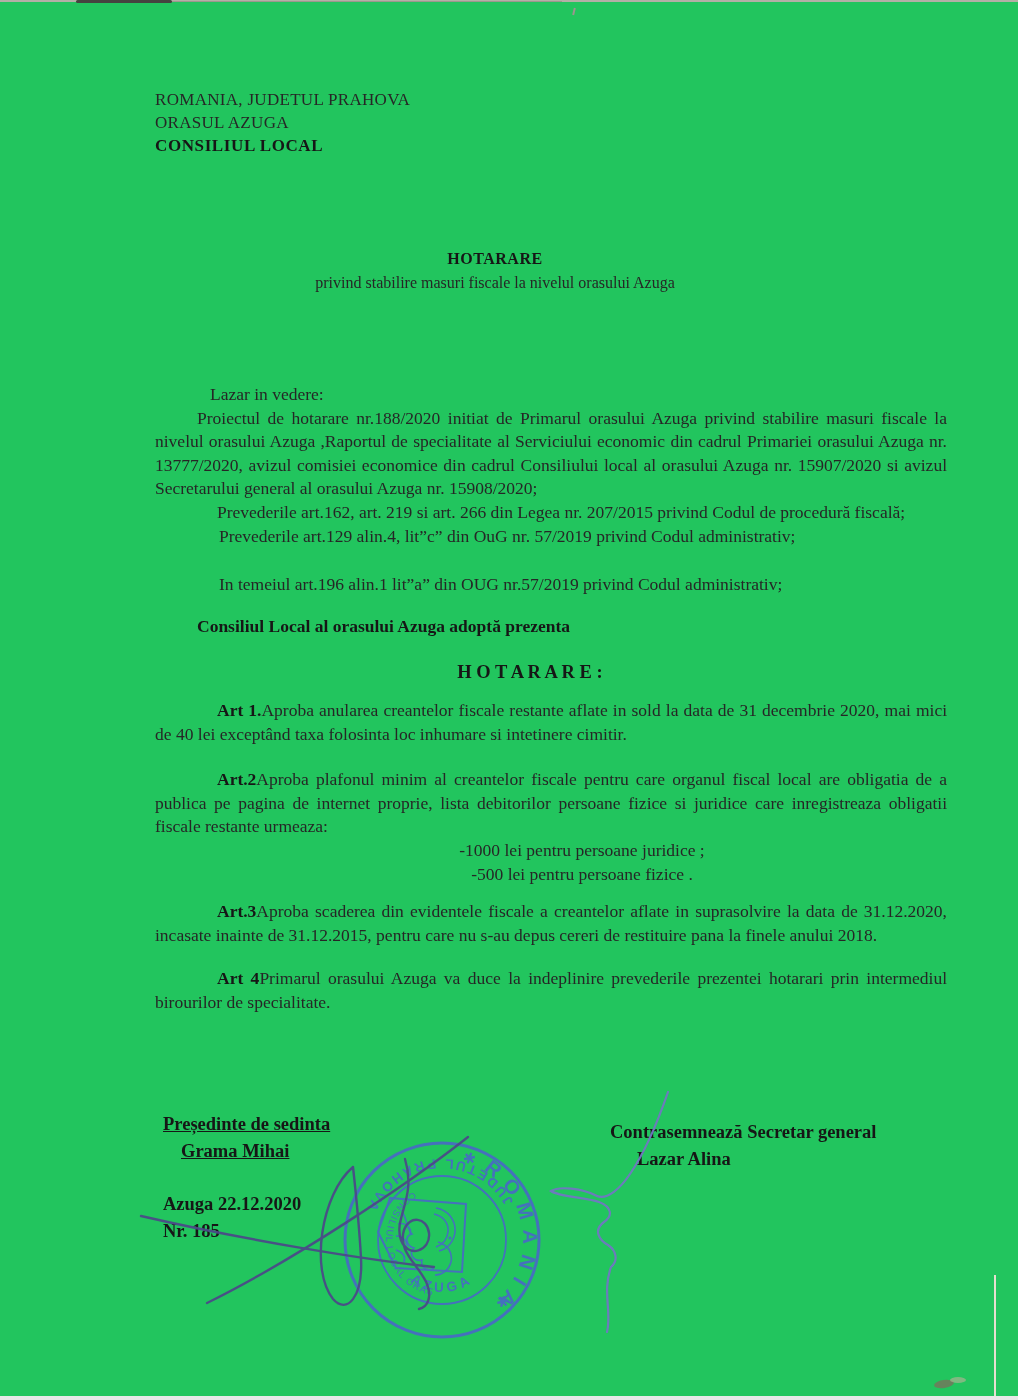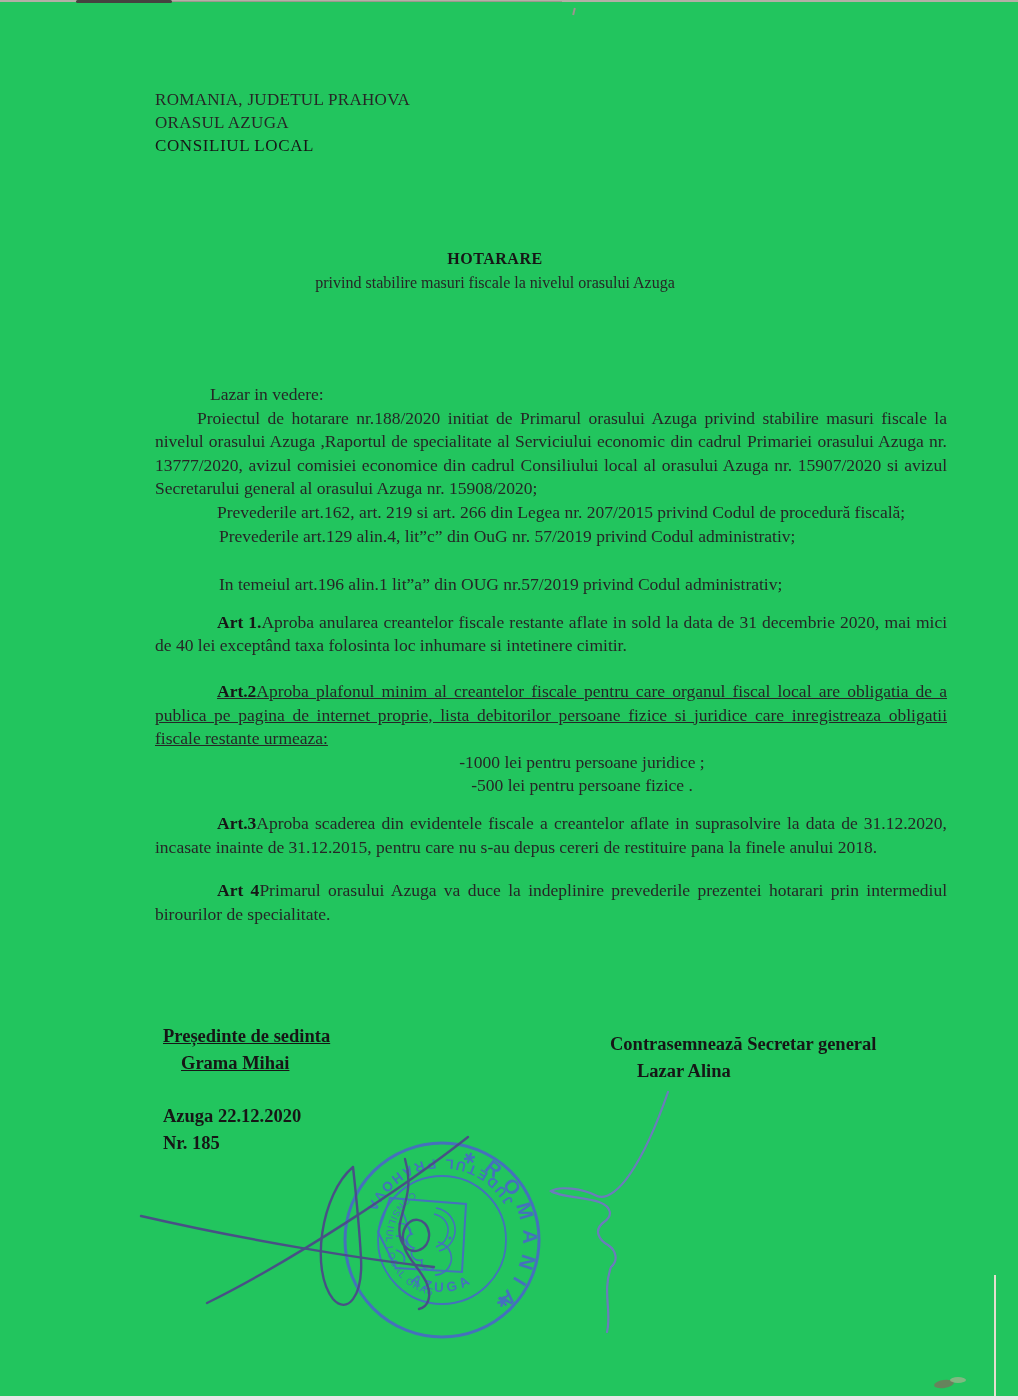--- a/index.html
+++ b/index.html
@@ -13,38 +13,38 @@
   .edge-top-dark { position:absolute; top:0; left:76px; width:96px; height:3px; background:#45433f; border-radius:2px; }
   .edge-top-mid { position:absolute; top:1px; left:172px; width:390px; height:1px; background:#8d887f; opacity:.6; }
   .tick-top { position:absolute; top:8px; left:573px; width:2px; height:7px; background:#9b968e; transform:rotate(14deg); }
   .edge-right-line { position:absolute; top:1275px; left:994px; width:2px; height:125px; background:#e6dfd0; }
   .smudge-br { position:absolute; top:1380px; left:934px; width:20px; height:8px; background:#7d6e5c; border-radius:50%; transform:rotate(-8deg); opacity:.75; }
   .smudge-br2 { position:absolute; top:1377px; left:950px; width:16px; height:6px; background:#c0b09a; border-radius:50%; opacity:.6; }
 
   .content { position:absolute; left:155px; top:88px; width:792px; }
 
   .hdr { font-size:17px; line-height:23px; letter-spacing:.3px; }
-  .hdr .bold { font-weight:normal; color:#161616; letter-spacing:.6px; }
+  .hdr .bold { font-weight:bold; color:#161616; letter-spacing:.6px; }
 
   .title-block { margin-top:90px; width:680px; text-align:center; }
   .title-main { font-weight:bold; font-size:16px; line-height:24px; color:#161616; letter-spacing:.5px; }
   .title-sub { font-size:16px; line-height:24px; }
 
   .body-text { margin-top:88px; font-size:17.5px; line-height:23.6px; text-align:justify; }
   .body-text p { margin:0; }
   .p-intro { text-indent:55px; text-align:left; }
   .p1 { text-indent:42px; }
   .p2 { text-indent:62px; }
   .p3 { text-indent:64px; }
   .p4 { text-indent:64px; margin-top:25px !important; }
   .p-adopt { text-indent:42px; font-weight:bold; color:#161616; margin-top:18px !important; text-align:left; }
   .p-heading { margin-top:23px !important; width:750px; text-align:center; font-weight:bold; color:#161616; font-size:18.5px; }
   .article { text-indent:62px; }
   .a1 { margin-top:14px !important; }
-  .a2 { margin-top:22px !important;text-decoration:underline; }
+  .a2 { margin-top:22px !important; }
   .a3 { margin-top:14px !important; }
   .a4 { margin-top:20px !important; }
   .art-label { font-weight:bold; color:#161616; margin-right:0; }
   .list-line { text-indent:0; padding-left:62px; text-align:center; }
 
   .sig-area { position:relative; margin-top:97px; height:250px; font-size:18.5px; }
   .sig-left { position:absolute; left:8px; top:0; font-weight:bold; color:#161616; line-height:27px;text-decoration:underline; }
   .sig-left .name { padding-left:18px; }
   .sig-date { position:absolute; left:8px; top:80px; font-weight:bold; color:#161616; line-height:27px; }
   .sig-right { position:absolute; left:455px; top:8px; font-weight:bold; color:#161616; line-height:27px; }
@@ -78,20 +78,22 @@
       <div class="title-main">HOTARARE</div>
       <div class="title-sub">privind  stabilire masuri fiscale la nivelul orasului Azuga</div>
     </div>
 
     <div class="body-text">
       <p class="p-intro">Lazar in vedere:</p>
       <p class="p1">Proiectul de hotarare nr.188/2020 initiat de Primarul orasului Azuga privind stabilire masuri fiscale la nivelul orasului Azuga  ,Raportul de specialitate al Serviciului economic din cadrul Primariei orasului Azuga nr. 13777/2020,  avizul comisiei economice  din cadrul Consiliului local al orasului Azuga nr. 15907/2020 si avizul Secretarului general al orasului Azuga nr. 15908/2020;</p>
       <p class="p2">Prevederile art.162, art. 219 si art. 266 din Legea nr. 207/2015 privind  Codul de procedură fiscală;</p>
       <p class="p3">Prevederile art.129 alin.4, lit”c”  din OuG nr. 57/2019 privind Codul administrativ;</p>
       <p class="p4">In temeiul art.196 alin.1 lit”a” din OUG nr.57/2019 privind Codul administrativ;</p>
+      <p class="p-adopt">Consiliul Local al orasului Azuga adoptă prezenta</p>
+      <p class="p-heading">H O T A R A R E :</p>
 
       <p class="article a1">
         <span class="art-label">Art 1.</span><span>Aproba  anularea creantelor fiscale restante aflate in sold la data de 31 decembrie 2020,  mai mici de 40 lei exceptând taxa folosinta loc inhumare si intetinere cimitir.</span>
       </p>
 
       <p class="article a2">
         <span class="art-label">Art.2</span><span>Aproba  plafonul minim al creantelor fiscale pentru care organul fiscal local are obligatia de a publica pe pagina de internet proprie, lista debitorilor persoane fizice si juridice care inregistreaza obligatii fiscale restante urmeaza:</span>
       </p>
       <p class="list-line">-1000 lei pentru persoane juridice ;</p>
       <p class="list-line">-500 lei pentru persoane fizice .</p>

